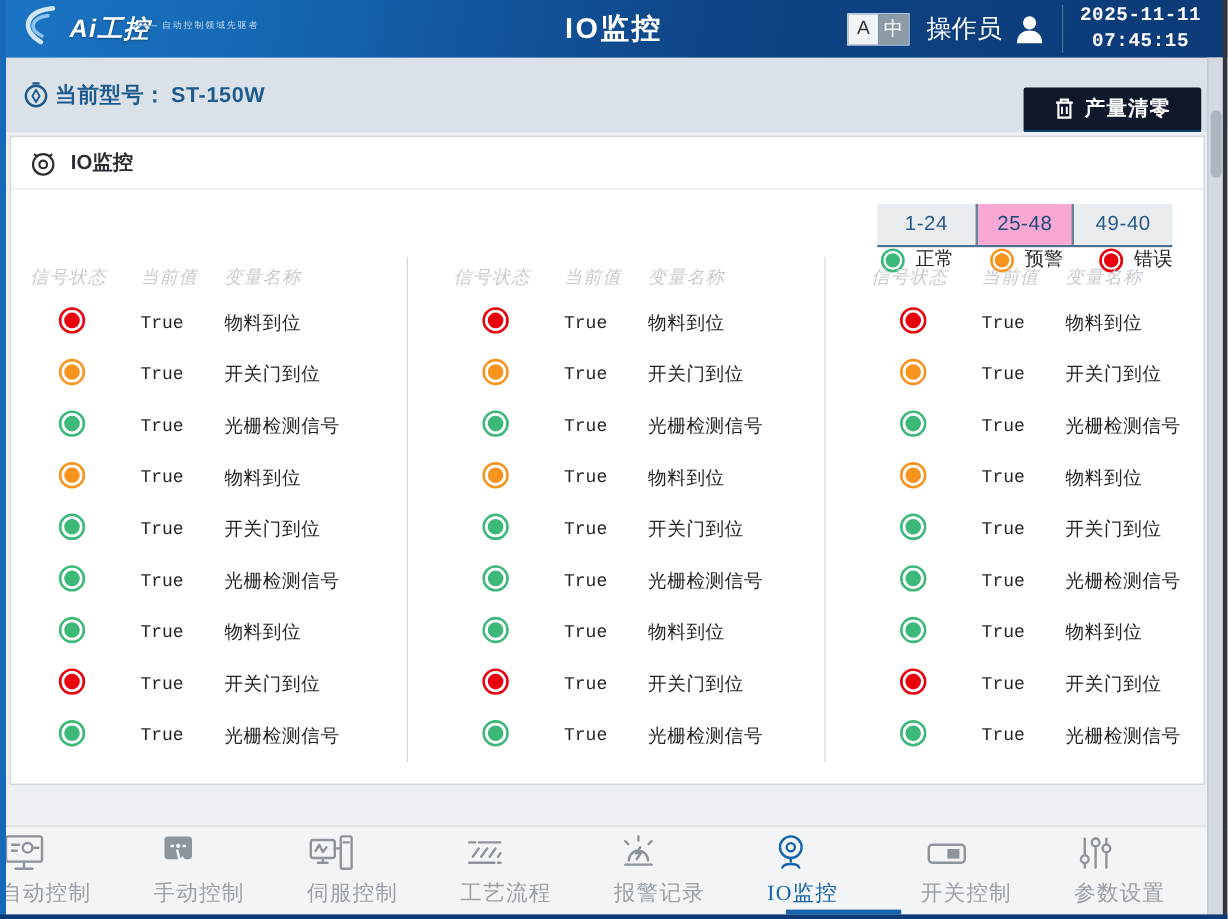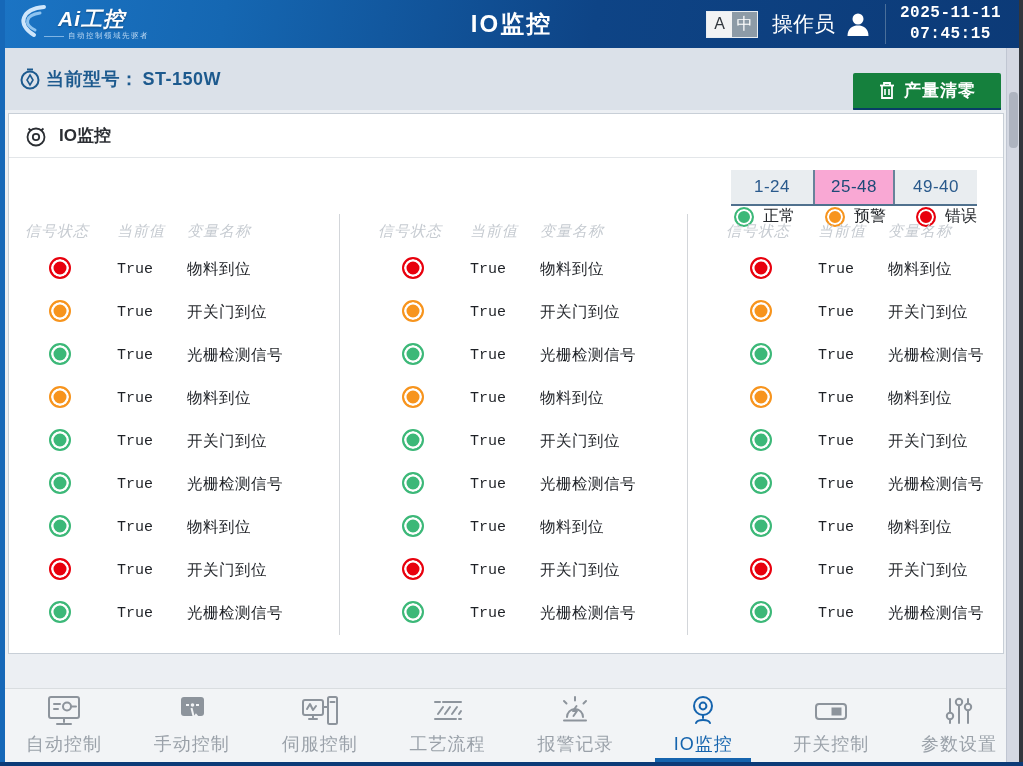--- a/index.html
+++ b/index.html
@@ -11,38 +11,38 @@
   .frame-right { position:absolute; right:0; top:0; bottom:0; width:4px; background:#32363c; z-index:50; }
   .frame-bottom{ position:absolute; left:0; right:0; bottom:0; height:4px; background:#0c3a77; z-index:51; }
   .scroll-track{ position:absolute; right:4px; top:48px; bottom:4px; width:13px; background:#d4d8e2;
                  border-left:1px solid #c0c6d2; z-index:49; }
   .scroll-thumb{ position:absolute; top:44px; left:2px; width:9px; height:56px; background:#aeb4c0; border-radius:4px; }
 
   
   .header { height:48px; background:linear-gradient(100deg,#1b74c4 0%,#1567b2 22%,#0e4486 58%,#0c3a77 100%);
             display:flex; align-items:center; position:relative; color:#fff; }
   .logo { display:flex; align-items:center; gap:2px; padding-left:10px; }
-  .logo-text { display:flex; flex-direction:column; line-height:1; }
+  .logo-text { display:flex; line-height:1; }
   .logo-title { font-size:21px; font-weight:bold; font-style:italic; letter-spacing:1px; text-shadow:0 1px 2px rgba(0,0,0,.35); }
   .logo-tagline { font-size:7.5px; color:#bcd8f2; letter-spacing:1.5px; margin-top:3px; padding-left:10px; position:relative; }
   .logo-tagline::before { content:""; position:absolute; left:-14px; top:4px; width:20px; height:1px; background:#7fb4e4; }
   .header-title { position:absolute; left:0; right:0; text-align:center; font-size:24px; font-weight:bold; letter-spacing:2px; pointer-events:none; }
   .header-right { margin-left:auto; display:flex; align-items:center; gap:14px; padding-right:22px; z-index:2; }
   .lang-toggle { display:flex; border:1px solid #e8edf2; }
   .lang-a, .lang-zh { width:25px; height:25px; display:flex; align-items:center; justify-content:center; font-size:16px; }
   .lang-a { background:#f2f3f4; color:#31373d; }
   .lang-zh { background:#8d9ba7; color:#fff; }
   .user { display:flex; align-items:center; gap:10px; font-size:21px;justify-content:center; }
   .v-divider { width:1px; height:40px; background:#4a6f9a; }
   .datetime { font-size:16px; font-weight:bold; text-align:center; line-height:1.3; letter-spacing:.5px;font-family:Liberation Mono, monospace; }
 
   
   .model-bar { height:62px; background:#dbe1e9; display:flex; align-items:center; padding:0 22px 0 18px; gap:4px; }
   .model-label, .model-value { font-size:18px; color:#1d5a8e; font-weight:bold; letter-spacing:.5px; }
-  .clear-btn { margin-left:auto; width:148px; height:38px; background:#15803d; border:none; border-bottom:3px solid #083e66;
+  .clear-btn { margin-left:auto; width:148px; height:38px; background:#0f172a; border:none; border-bottom:3px solid #083e66;
                border-radius:2px; color:#fff; font-size:17px; font-weight:bold; letter-spacing:1px;
                display:flex; align-items:center; justify-content:center; gap:8px; cursor:pointer;
                font-family:inherit;margin-top:26px; }
 
   
   .main { position:absolute; top:110px; bottom:78px; left:5px; right:17px; background:#eceff3; padding:3px 2px 0 3px; }
   .panel { background:#fff; border:1px solid #c8cfd7; height:541px; }
   .panel-header { height:44px; display:flex; align-items:center; gap:10px; padding-left:14px; border-bottom:1px solid #e3e6e9;
                   font-size:17px; font-weight:600; color:#2b2e33; }
   .panel-toolbar { display:flex; align-items:flex-end; justify-content:space-between; padding:12px 26px 0 16px; height:48px;flex-direction:column; }
@@ -67,22 +67,22 @@
   .io-row { display:grid; grid-template-columns:92px 70px auto; align-items:center; height:43px; }
   .io-row.io-header { height:34px;font-style:italic; }
   .hcell { font-size:15px; color:#c6cbd1; letter-spacing:1px; }
   .cell-status .dot { margin-left:24px; }
   .cell-value { font-family:Liberation Mono, monospace; font-size:15px; color:#1e2126; }
   .cell-name { font-size:15.5px; color:#1e2126; letter-spacing:.5px; }
 
   
   .nav { position:absolute; left:0; right:0; bottom:4px; height:74px; background:#f2f4f6; border-top:1px solid #d9dde0;
          display:grid; grid-template-columns:repeat(8,1fr); z-index:40; }
-  .nav-item { position:relative; display:flex; flex-direction:column; align-items:center; justify-content:center;
-              color:#8d949c; cursor:pointer; gap:5px; }
+  .nav-item { position:relative; display:flex; flex-direction:column; align-items:flex-start; justify-content:center;
+              color:#8d949c; cursor:pointer; gap:5px;font-family:Liberation Serif, serif; }
   .nav-label { font-size:18px; color:#9aa1a9; letter-spacing:1px; }
   .nav-icon { height:32px; display:flex; align-items:center; }
   .nav-icon svg { display:block; }
   .nav-item.active { color:#1564ae; }
   .nav-item.active .nav-label { color:#1564ae; }
   .nav-underline { position:absolute; bottom:0; left:50%; transform:translateX(-50%); width:96px; height:4px; background:#1564ae; }
 </style>
 </head>
 <body>
 

